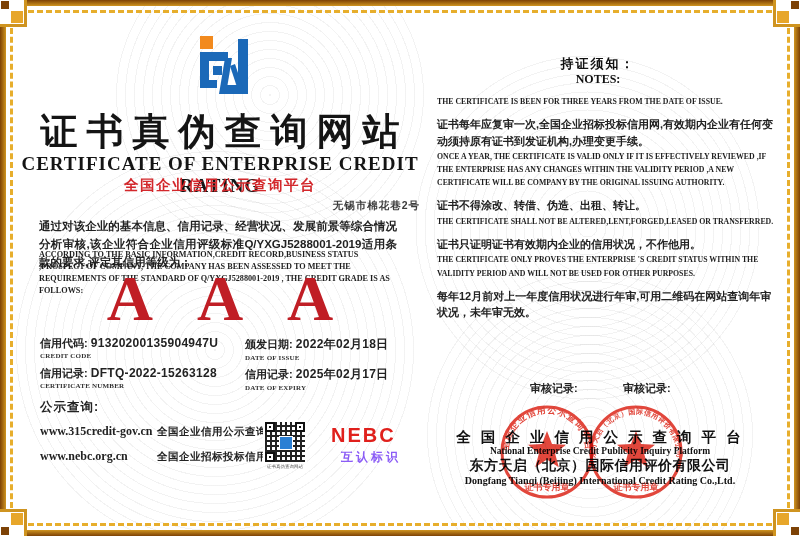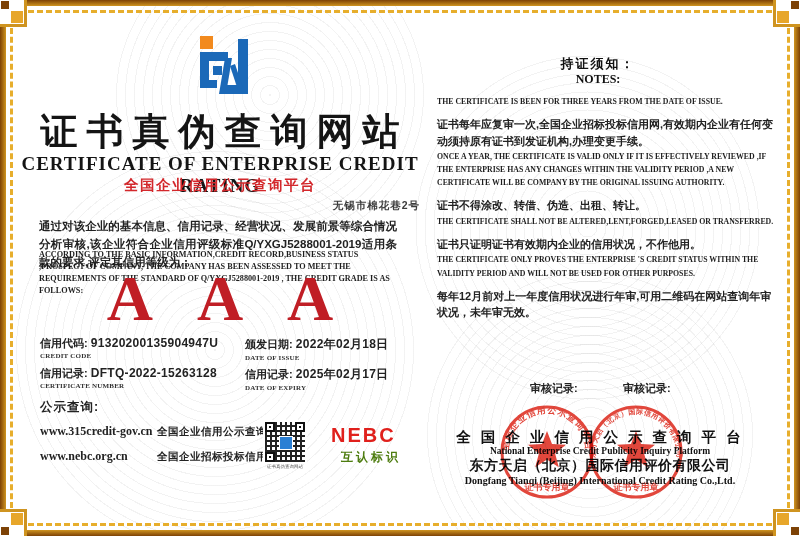--- a/index.html
+++ b/index.html
@@ -64,21 +64,21 @@
       repeating-linear-gradient(90deg,#222 0 2px,rgba(255,255,255,.9) 2px 5px);
       outline:2px solid #fff;}
   .qr-eye{position:absolute;width:10px;height:10px;border:2px solid #111;background:#fff;box-sizing:border-box;}
   .qr-eye::after{content:"";position:absolute;left:2px;top:2px;width:2px;height:2px;background:#111;}
   .qr-eye1{left:0;top:0}.qr-eye2{right:0;top:0}.qr-eye3{left:0;bottom:0}
   .qr-center{position:absolute;left:14px;top:14px;width:12px;height:12px;background:#2a7fd4;
              border:1px solid #fff;}
   .qr-caption{left:261px;top:464px;width:48px;text-align:center;font-size:4.5px;color:#555;}
   .nebc{left:331px;top:424px;font-size:20px;font-weight:bold;color:#e0201c;letter-spacing:2px;
         font-family:"Liberation Sans",sans-serif;}
-  .nebc-sub{left:341px;top:449px;font-size:12px;font-weight:bold;color:#4d7c0f;letter-spacing:3px;}
+  .nebc-sub{left:341px;top:449px;font-size:12px;font-weight:bold;color:#8b5cf6;letter-spacing:3px;}
   
   .notes-title-zh{left:420px;top:55px;width:356px;text-align:center;font-size:13px;font-weight:bold;
                   letter-spacing:2px;color:#111;}
   .notes-title-en{left:420px;top:72px;width:356px;text-align:center;font-family:"Liberation Serif",serif;
                   font-weight:bold;font-size:12px;color:#111;}
   .notes-body{left:437px;top:94px;width:340px;}
   .note{margin-bottom:8px;}
   .note-zh{font-size:11px;font-weight:bold;line-height:1.5;color:#222;}
   .note-en{font-family:"Liberation Serif",serif;font-weight:bold;font-size:7.8px;line-height:1.68;
            color:#1d1d1d;margin-top:1px;}

